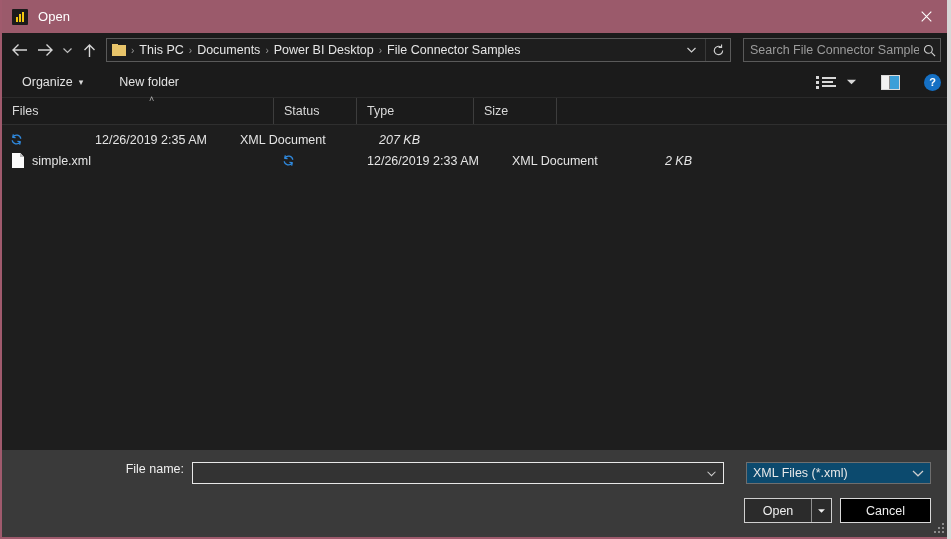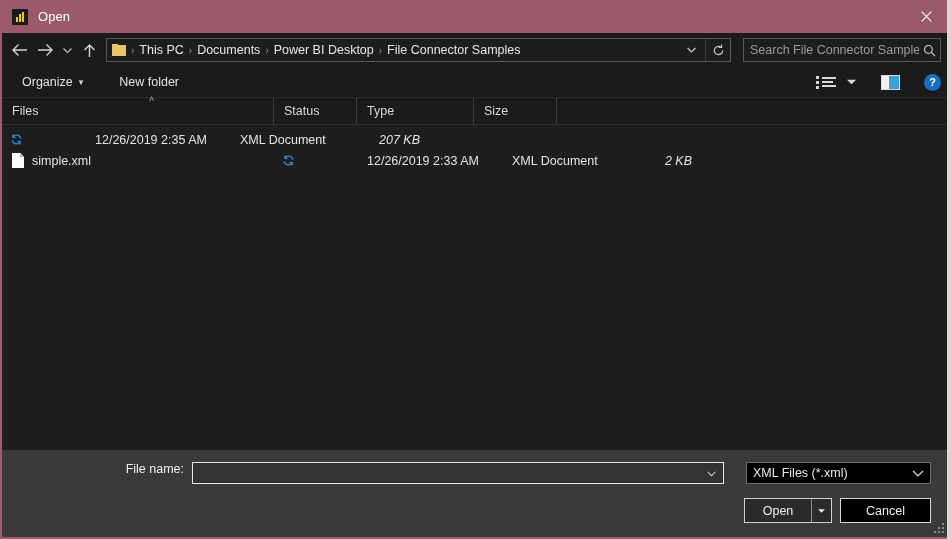--- a/index.html
+++ b/index.html
@@ -285,21 +285,21 @@
     box-sizing:border-box;
     display:flex; align-items:center;
     color:#f0f0f0; font-size:12.5px;
     padding-left:5px;
   }
   .fn-input .chev { margin-left:auto; color:#cfcfcf; font-size:10px; padding-right:6px; }
 
   .ft-select {
     position:absolute; left: 744px; top: 12px;
     width: 185px; height: 22px;
-    background:#000000;
+    background:#0c4a6e;
     border:1px solid #6e6e6e;
     box-sizing:border-box;
     display:flex; align-items:center;
     color:#e8e8e8; font-size:12.5px;
     padding-left:6px;
   }
   .ft-select .chev { margin-left:auto; color:#cfcfcf; font-size:11px; padding-right:6px; }
 
   .open-btn {
     position:absolute; left: 742px; top: 48px;

